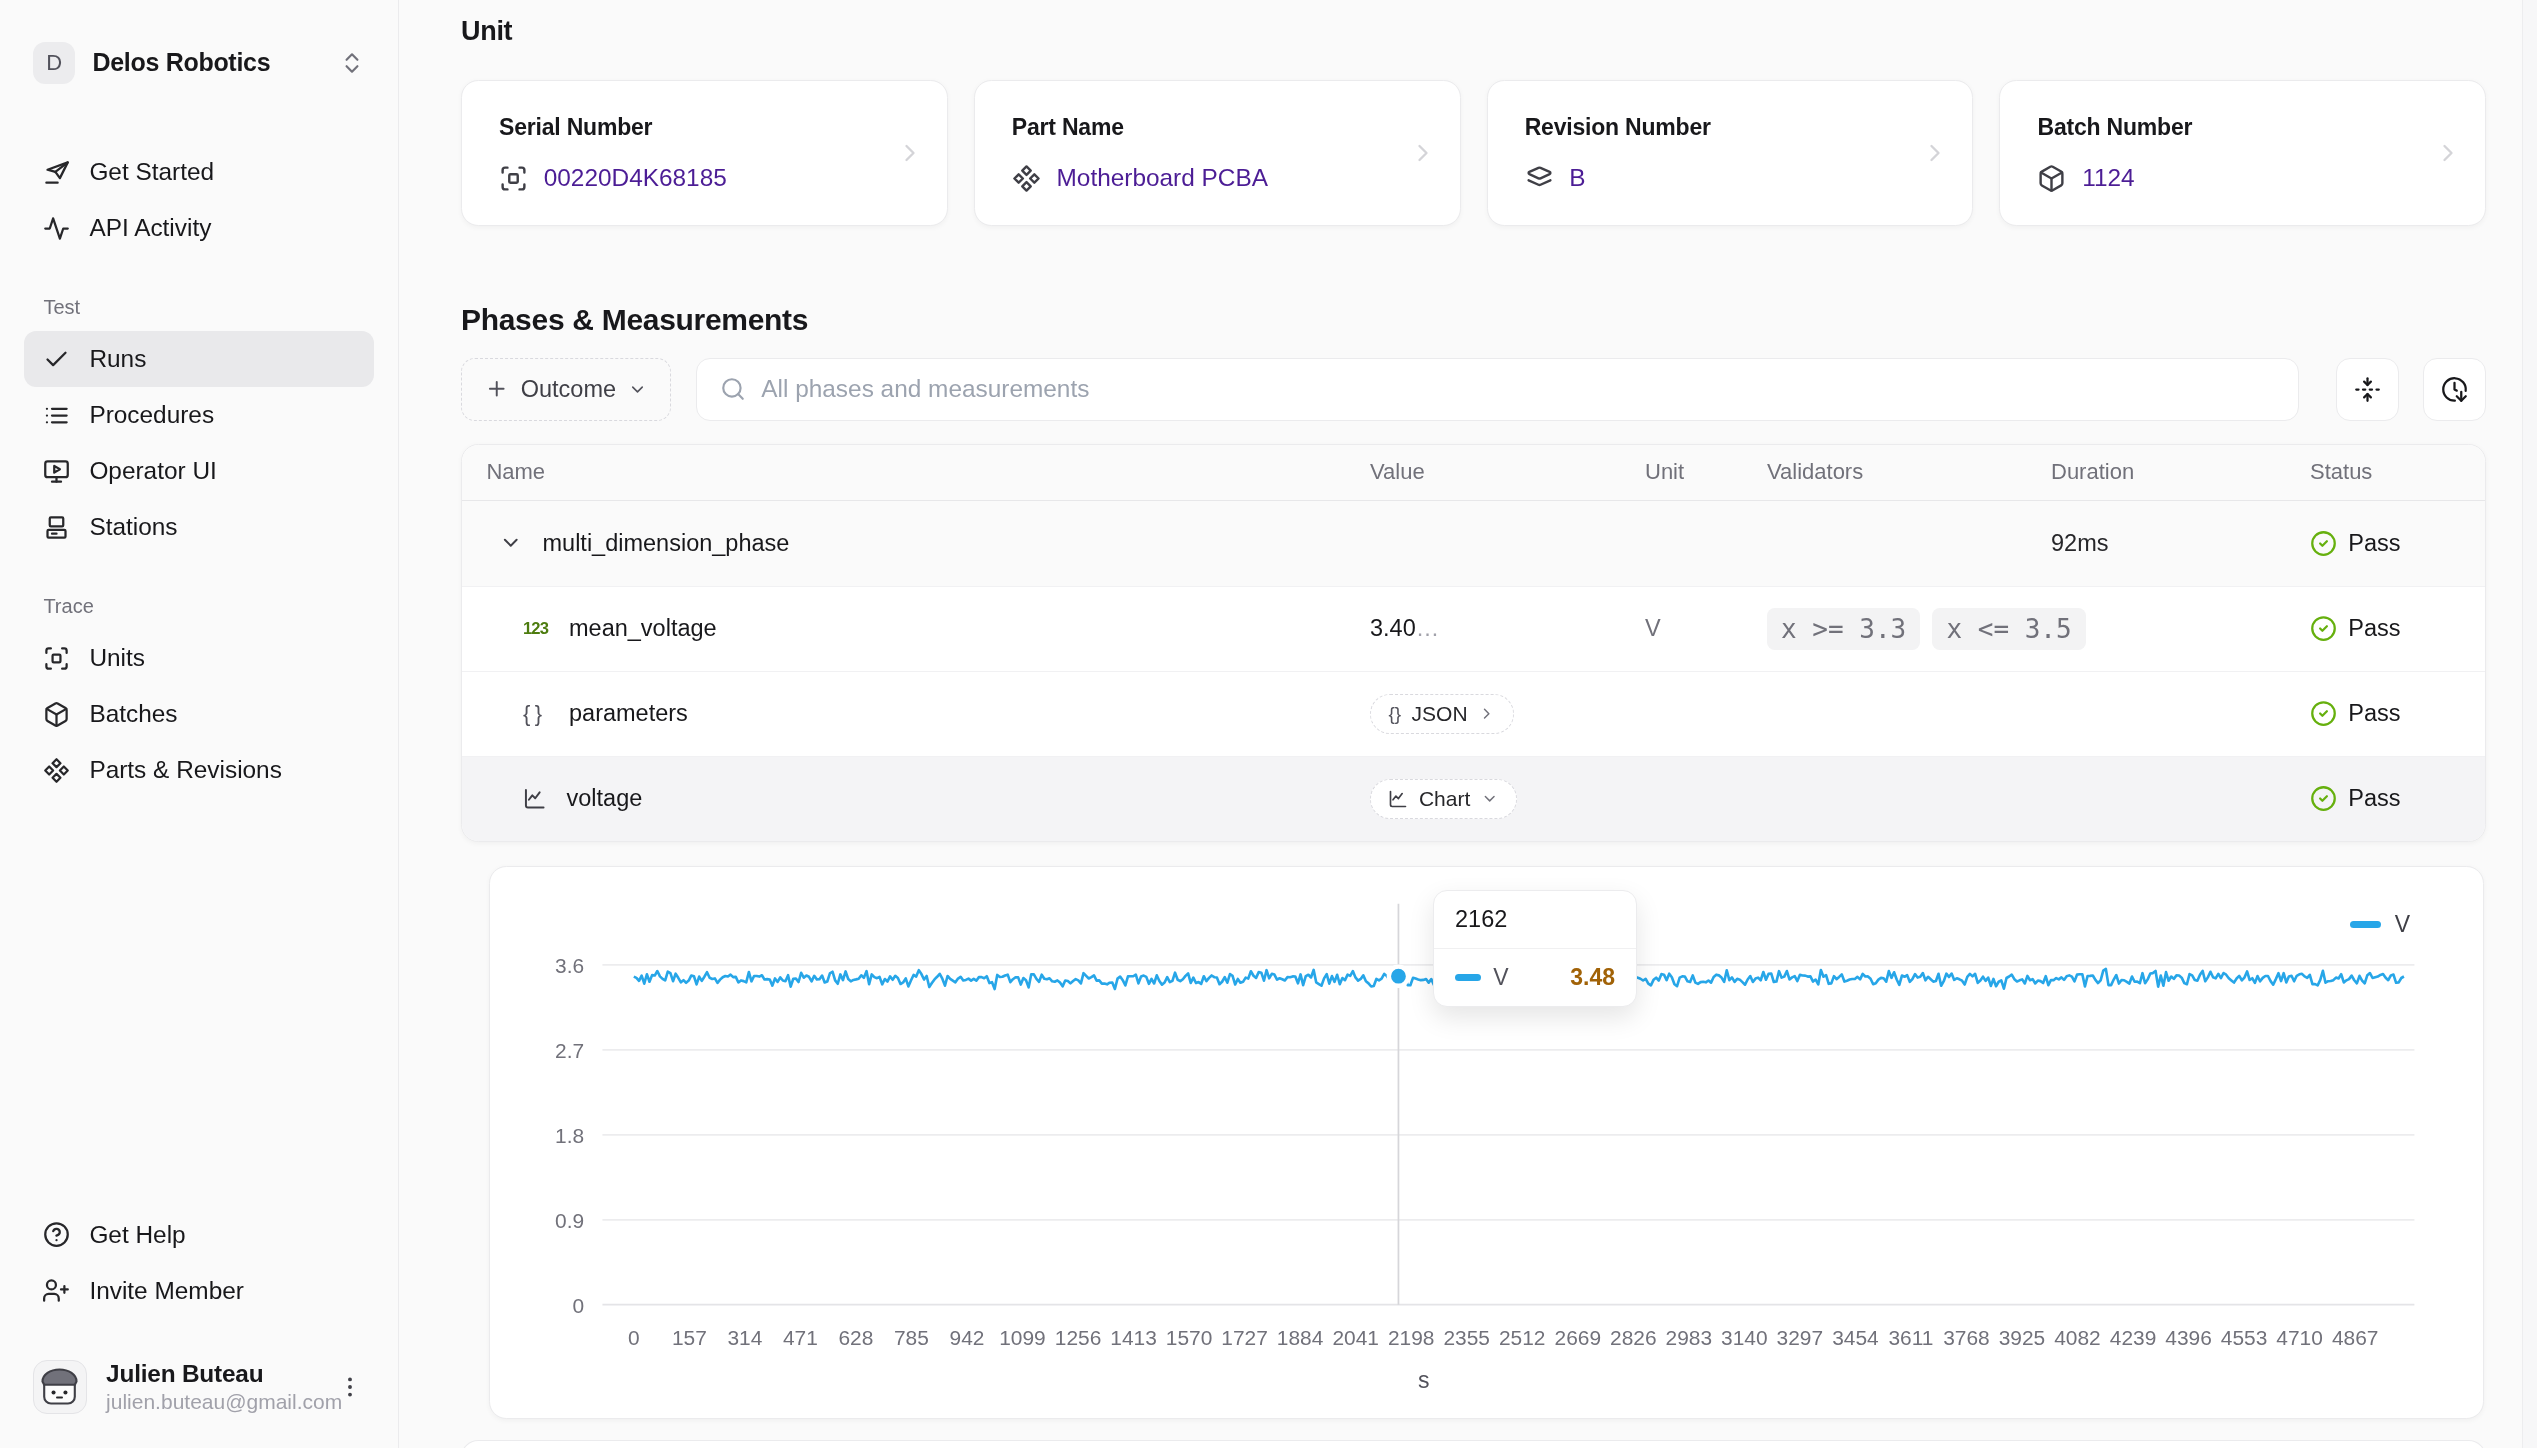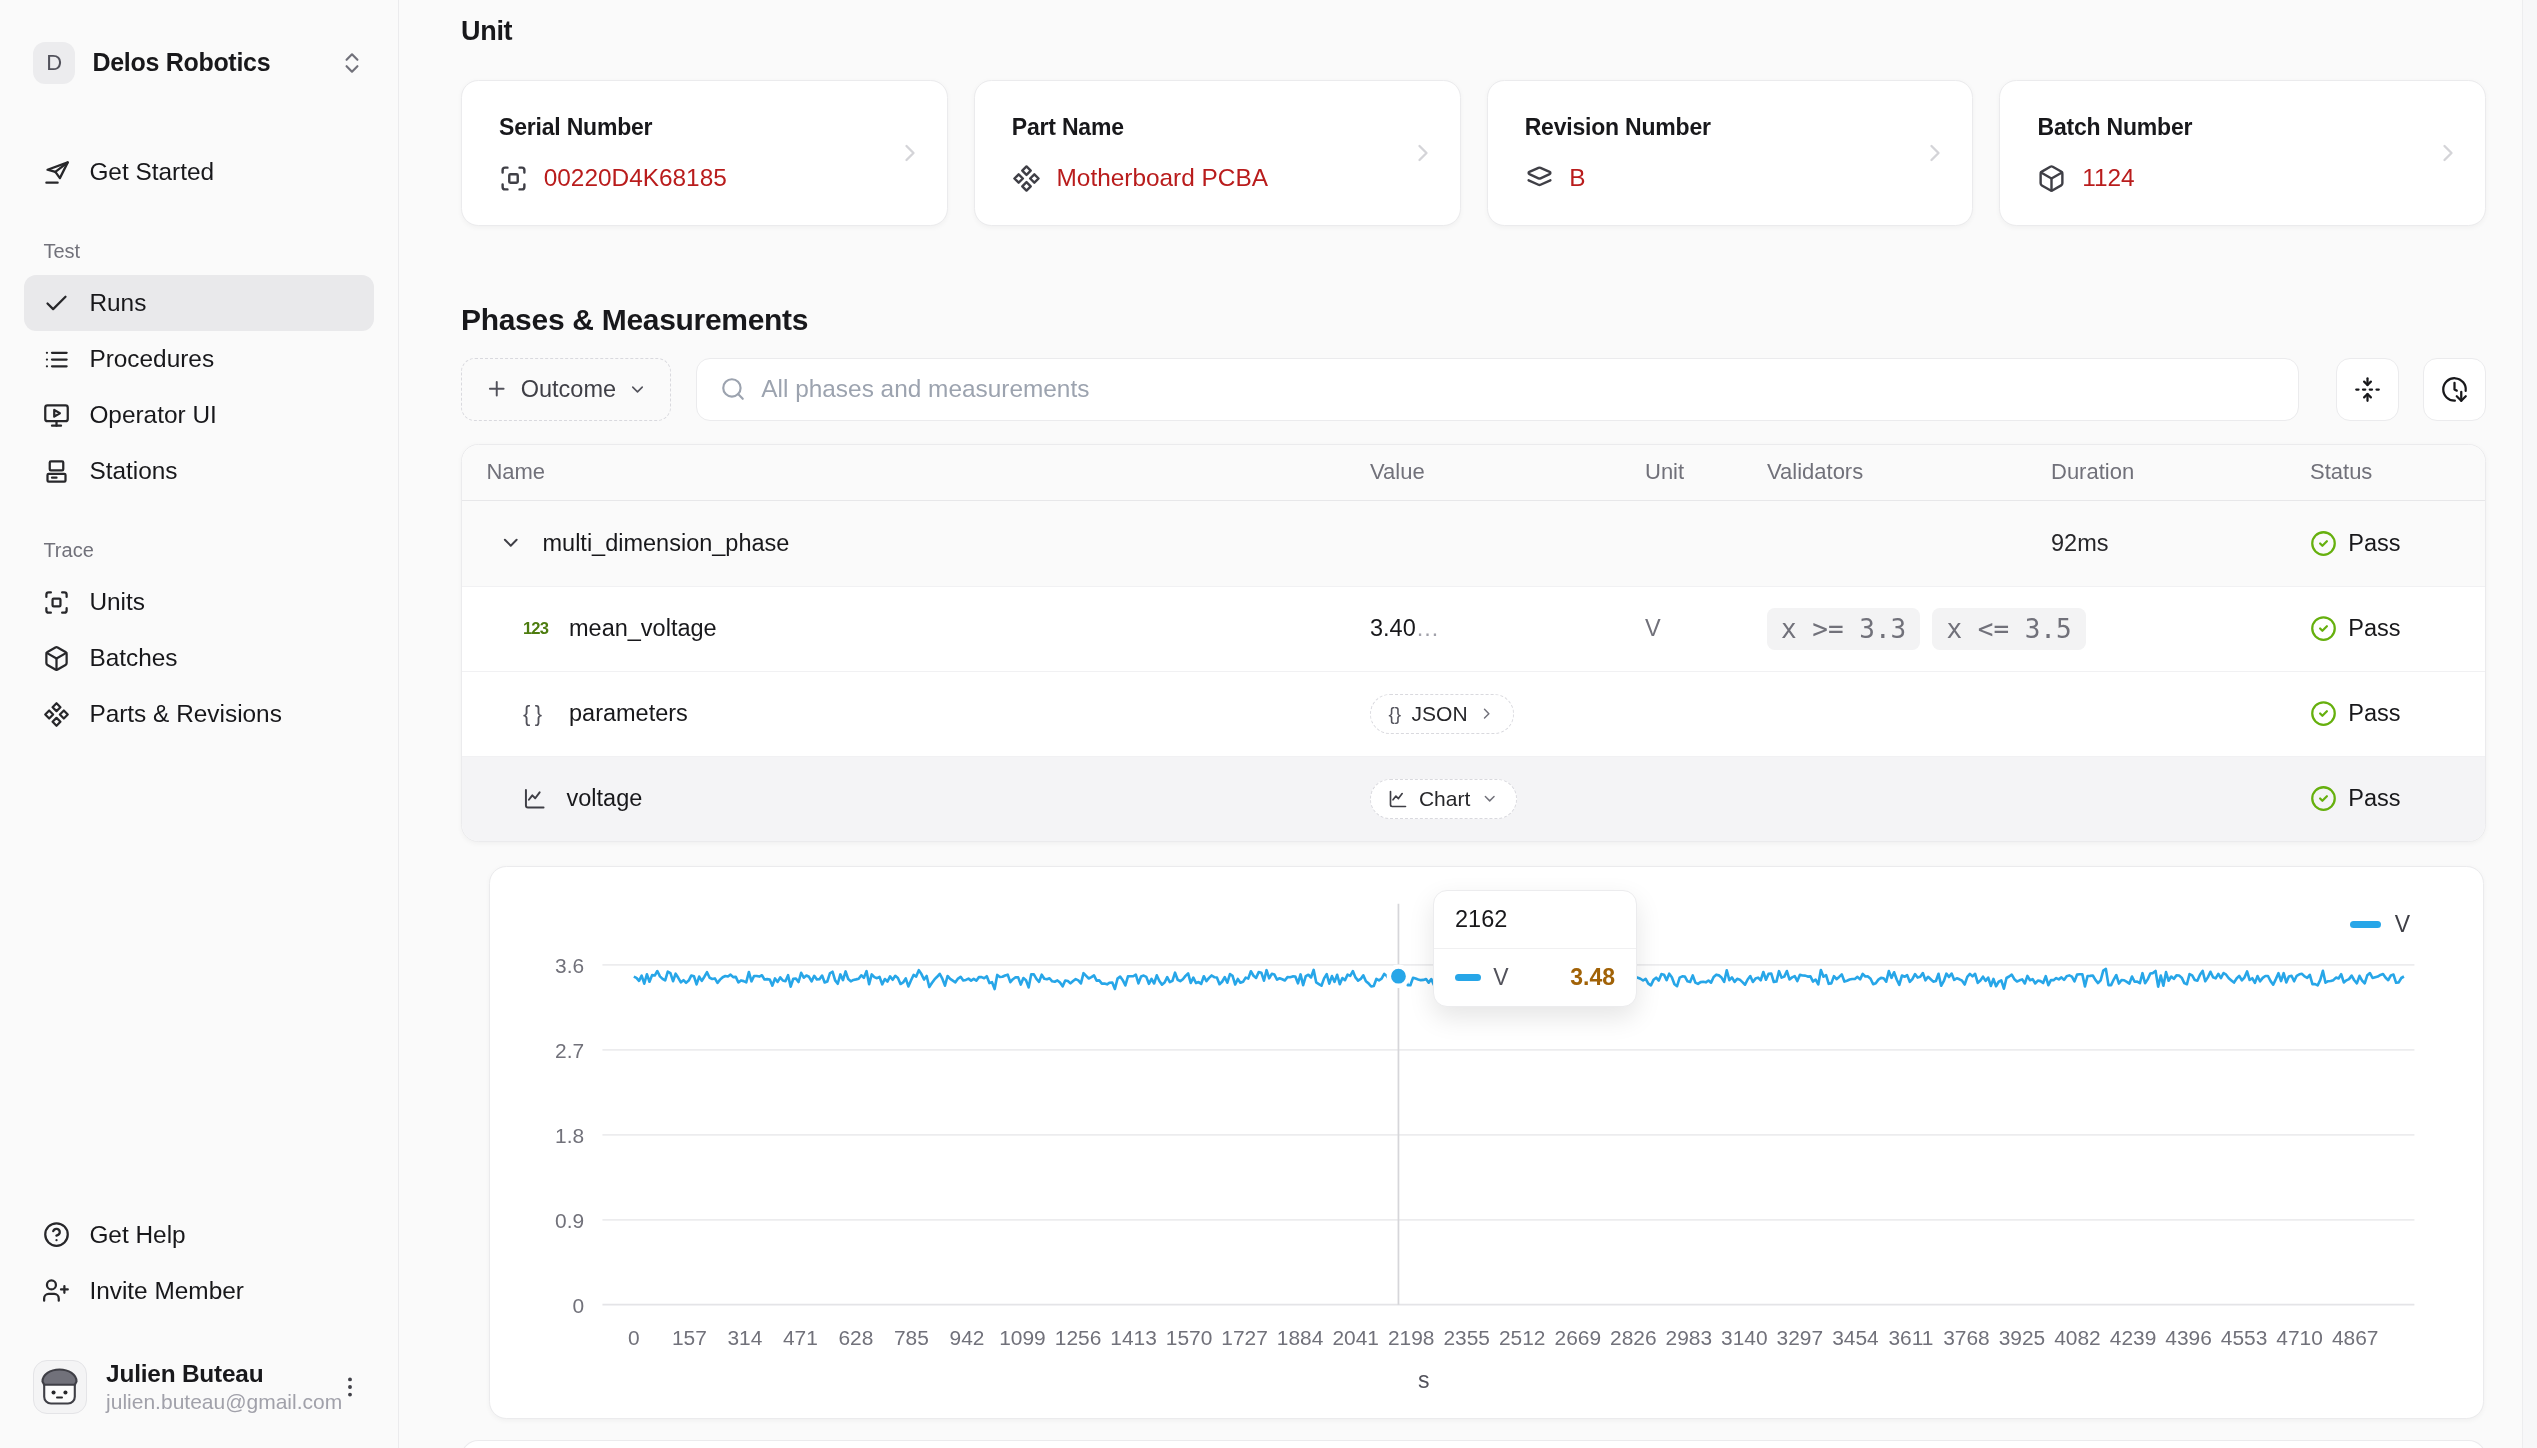--- a/index.html
+++ b/index.html
@@ -26,21 +26,21 @@
   .user-name{font-size:24.4px;font-weight:700;letter-spacing:-0.2px}
   .user-email{font-size:21px;color:#a1a1aa;margin-top:1.7px}
   .kebab{color:#3f3f46;width:30px;height:30px;display:flex;align-items:center;justify-content:center;cursor:pointer}
 
   
   .main{flex:1;padding:15.7px 36px 0 62px;min-width:0}
   .page-title{font-size:27px;font-weight:700;letter-spacing:-0.3px}
   .cards{display:flex;gap:26px;margin-top:33px}
   .ucard{flex:1;background:#fff;border:1.7px solid #ebebed;border-radius:17.4px;height:146px;position:relative;padding:33px 37px;box-shadow:0 1.7px 5.2px rgba(0,0,0,.04);cursor:pointer}
   .ucard .lbl{font-size:23px;font-weight:700;letter-spacing:-0.2px}
-  .ucard .val{display:flex;align-items:flex-start;gap:15.7px;margin-top:23px;font-size:24.4px;color:#b91c1c}
+  .ucard .val{display:flex;align-items:flex-start;gap:15.7px;margin-top:23px;font-size:24.4px;color:#4c1d95}
   .ucard .val .ic{width:29px;height:29px;color:#3f3f46}
   .ucard .chev{position:absolute;right:23px;top:50%;transform:translateY(-50%);color:#d4d4d8;width:28px;height:28px}
 
   .sec-title{font-size:30px;font-weight:700;letter-spacing:-0.3px;margin-top:77px}
   .filter-row{display:flex;align-items:center;margin-top:21px;gap:24.4px}
   .chip-btn{display:flex;align-items:center;gap:12.2px;height:63px;padding:0 23px;border:1.7px dashed #d9d9de;border-radius:14px;background:transparent;font-size:23.5px;color:#3f3f46;cursor:pointer}
   .chip-btn .ic{width:23.5px;height:23.5px;color:#52525b}
   .chip-btn .ic.small{width:19px;height:19px}
   .searchbar{flex:1;display:flex;align-items:center;gap:15.7px;height:63px;background:#fff;border:1.7px solid #ebebed;border-radius:14px;padding:0 23px;margin-right:12.2px}
   .searchbar .ic{width:26px;height:26px;color:#9ca3af}
@@ -108,20 +108,26 @@
     </div>
 
     <nav>
       <div class="nav-item">
         <svg class="ic" viewBox="0 0 24 24">
             <path d="M22 3 11 11.5"></path>
             <path d="M22 3 15 17l-4-5.5L4 9.5Z"></path>
             <path d="M3 21h10"></path>
           </svg>
         <span>Get Started</span>
+      </div>
+      <div class="nav-item">
+        <svg class="ic" viewBox="0 0 24 24">
+            <path d="M22 12h-4l-3 9L9 3l-3 9H2"></path>
+          </svg>
+        <span>API Activity</span>
       </div>
 
       <div class="sec-label">Test</div>
       <div class="nav-item active">
         <svg class="ic" viewBox="0 0 24 24">
             <path d="M20 6 9 17l-5-5"></path>
           </svg>
         <span>Runs</span>
       </div>
       <div class="nav-item">

